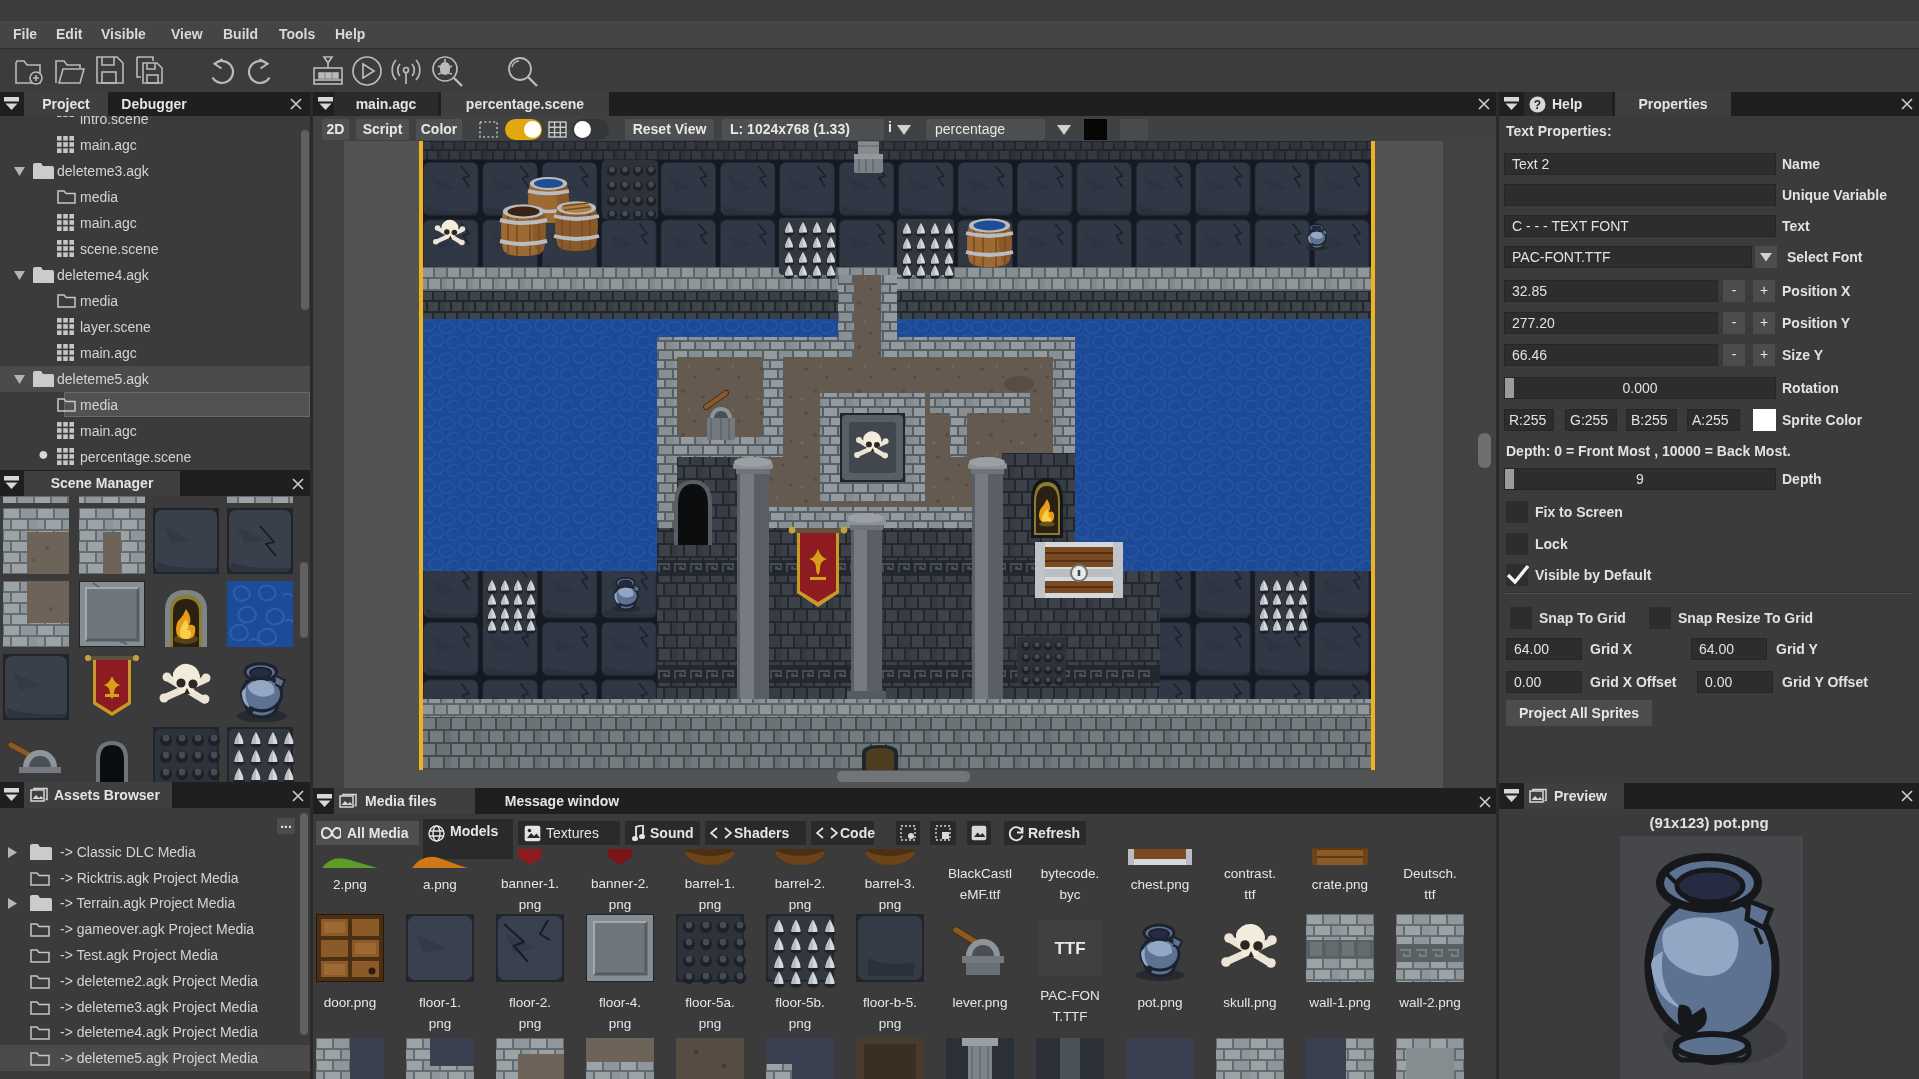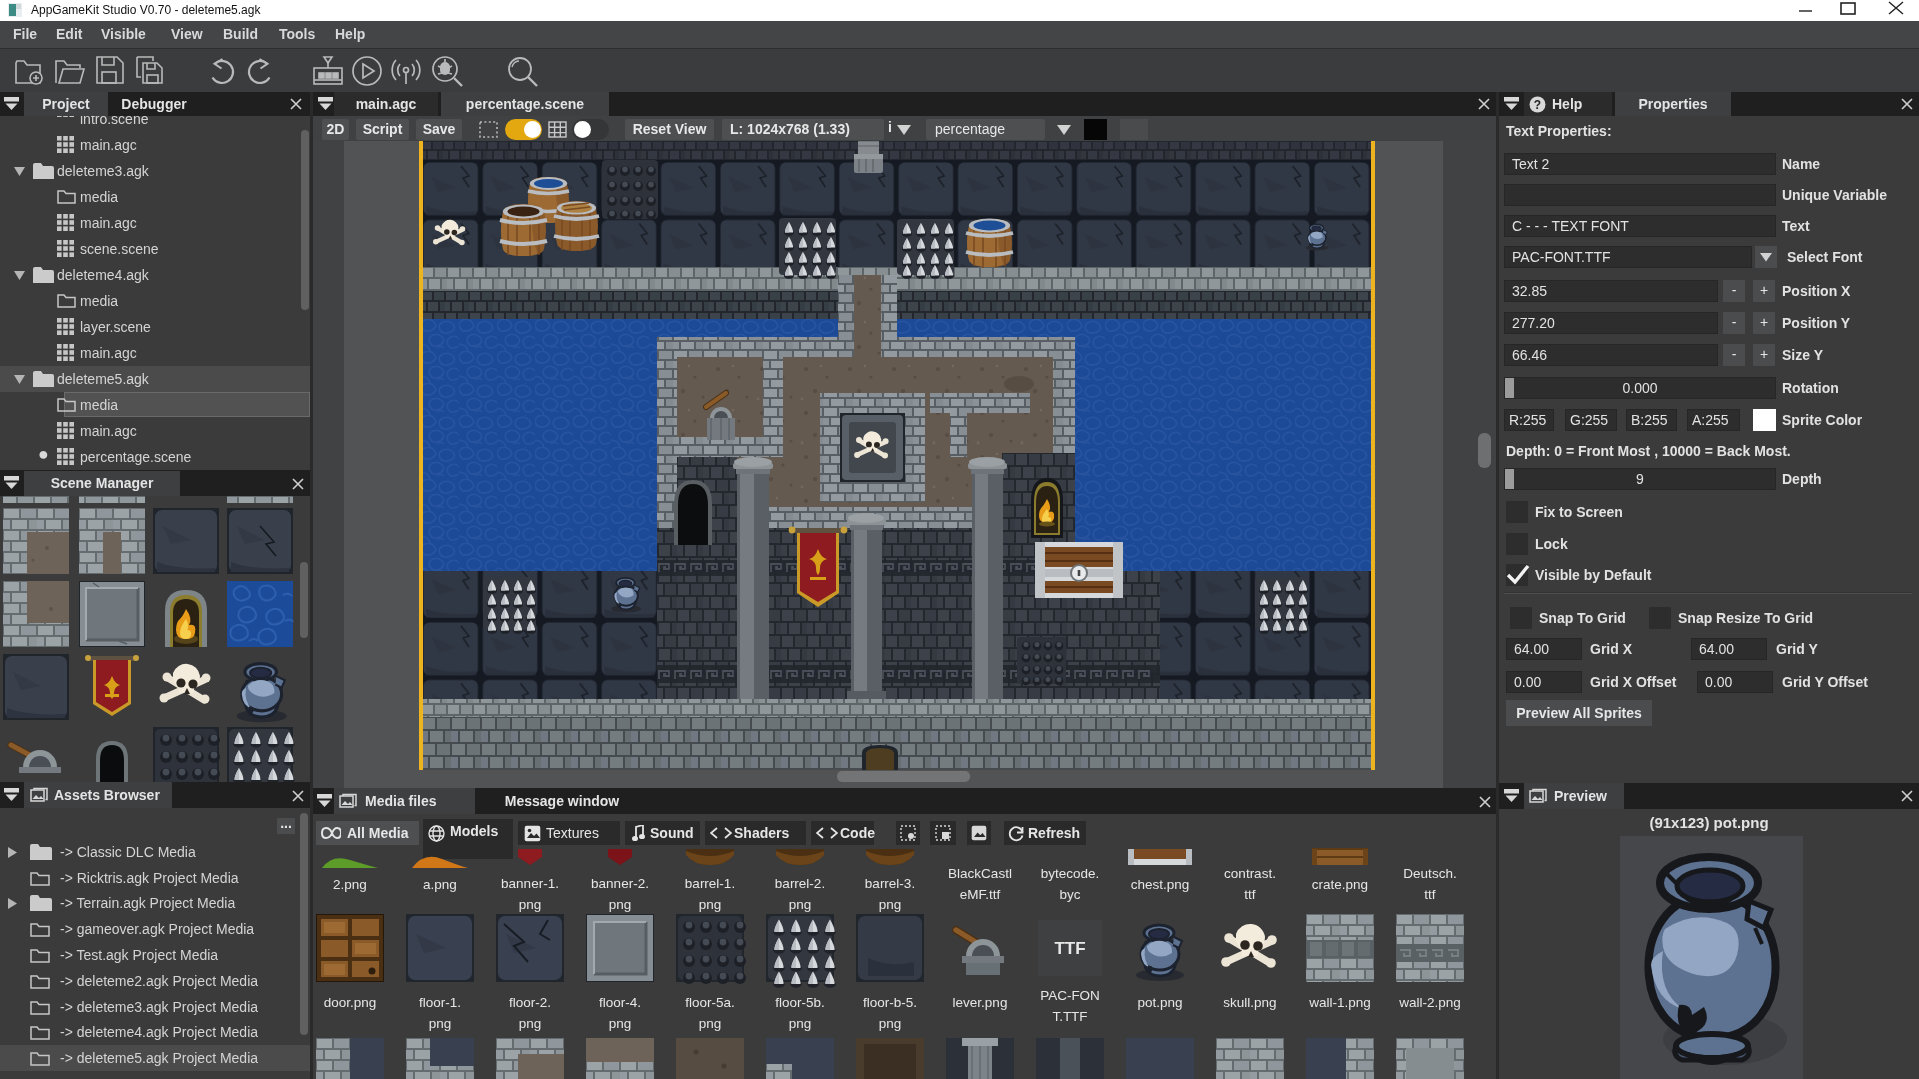--- a/index.html
+++ b/index.html
@@ -32,37 +32,20 @@
 
 .cbtn { position:absolute; top:119px; height:21px; background:#4e4f50; color:#e8e8e8;
   font-size:14px; font-weight:bold; text-align:center; line-height:21px; border-radius:2px; }
 
 .mname { position:absolute; width:86px; text-align:center; font-size:13.5px; color:#e6e6e6; line-height:21px; }
 </style>
 </head>
 <body>
 <div id="app">
 
-  <div id="titlebar">
-    <svg class="abs" style="left:8px;top:3px" width="14" height="14">
-        <rect x="0" y="0" width="14" height="14" fill="#e8eef0"></rect>
-        <rect x="1" y="1" width="7" height="12" fill="#3d8b85"></rect>
-        <rect x="8" y="1" width="5" height="5" fill="#cfd8da"></rect>
-      </svg>
-    <span class="ttl">AppGameKit Studio V0.70 - deleteme5.agk</span>
-    <svg class="abs" style="left:1798px;top:6px" width="16" height="10">
-        <line x1="1" y1="5" x2="14" y2="5" stroke="#222" stroke-width="1.4"></line>
-      </svg>
-    <svg class="abs" style="left:1840px;top:2px" width="18" height="13">
-        <rect x="1" y="1" width="14" height="11" fill="none" stroke="#222" stroke-width="1.6"></rect>
-      </svg>
-    <svg class="abs" style="left:1887px;top:1px" width="18" height="14">
-        <path d="M2 1 L16 13 M16 1 L2 13" stroke="#222" stroke-width="1.4"></path>
-      </svg>
-  </div>
 
   <div id="menubar">
     <span style="left:13px">File</span>
       <span style="left:56px">Edit</span>
       <span style="left:101px">Visible</span>
     <span style="left:171px">View</span>
       <span style="left:223px">Build</span>
       <span style="left:279px">Tools</span>
     <span style="left:335px">Help</span>
   </div>
@@ -598,21 +581,21 @@
       <path d="M1.5 6.5 h12 l-6 6.5 Z" fill="#d8d8d8"></path>
     </svg>
   <div class="ptab" style="left:334px;width:104px;top:92px;background:#2b2b2c">main.agc</div>
   <div class="ptab on" style="left:441px;width:168px;top:92px">percentage.scene</div>
   <svg class="xmark" style="left:1477px;top:97px" viewBox="0 0 14 14">
       <path d="M2 2 L12 12 M12 2 L2 12" stroke="#cfcfcf" stroke-width="1.6"></path>
     </svg>
   <div class="abs" style="left:313px;top:116px;width:1183px;height:25px;background:#3f4142"></div>
   <div class="cbtn" style="left:322px;width:27px">2D</div>
   <div class="cbtn" style="left:356px;width:53px">Script</div>
-  <div class="cbtn" style="left:416px;width:46px">Save</div>
+  <div class="cbtn" style="left:416px;width:46px">Color</div>
   <svg class="abs" style="left:479px;top:121px" width="19" height="17" fill="none" stroke="#b9babb" stroke-width="1.6" stroke-dasharray="2 2.4">
       <rect x="1" y="1" width="17" height="15"></rect>
     </svg>
   <div class="abs" style="left:505px;top:119px;width:37px;height:21px;background:#e3a70f;border-radius:11px"></div>
   <div class="abs" style="left:524px;top:121px;width:17px;height:17px;background:#fff;border-radius:9px"></div>
   <svg class="abs" style="left:548px;top:121px" width="19" height="17" fill="none" stroke="#c9c9c9" stroke-width="1.4">
       <rect x="1" y="1" width="17" height="15"></rect>
       <path d="M6.6 1 v15 M12.3 1 v15 M1 6.3 h17 M1 11.6 h17"></path>
     </svg>
   <div class="abs" style="left:572px;top:119px;width:37px;height:21px;background:#353637;border-radius:11px"></div>
@@ -1701,21 +1684,21 @@
     <div class="chk" style="left:150px;top:491px"></div>
       <div class="lbl" style="left:179px;top:491px">Snap Resize To Grid</div>
     <div class="inp" style="left:7px;top:522px;width:76px">64.00</div>
       <div class="lbl" style="left:91px;top:522px">Grid X</div>
     <div class="inp" style="left:192px;top:522px;width:76px">64.00</div>
       <div class="lbl" style="left:277px;top:522px">Grid Y</div>
     <div class="inp" style="left:7px;top:555px;width:76px">0.00</div>
       <div class="lbl" style="left:91px;top:555px">Grid X Offset</div>
     <div class="inp" style="left:198px;top:555px;width:76px">0.00</div>
       <div class="lbl" style="left:283px;top:555px">Grid Y Offset</div>
-    <div class="btn" style="left:7px;top:584px;width:146px;height:26px;line-height:26px;font-weight:bold">Preview All Sprites</div>
+    <div class="btn" style="left:7px;top:584px;width:146px;height:26px;line-height:26px;font-weight:bold">Project All Sprites</div>
   </div>
 
   <div class="phead" style="left:1499px;top:783px;width:420px;height:26px"></div>
   <svg class="abs" style="left:1504px;top:789px" width="15" height="13">
       <rect x="0" y="0" width="15" height="4.5" fill="#d8d8d8"></rect>
       <path d="M1.5 6.5 h12 l-6 6.5 Z" fill="#d8d8d8"></path>
     </svg>
   <div class="ptab on" style="left:1524px;width:100px;top:783px;height:26px;line-height:26px;text-align:left;padding-left:30px">Preview</div>
   <svg class="abs" style="left:1529px;top:788px" width="20" height="16" fill="none" stroke="#d8d8d8" stroke-width="1.5">
       <rect x="1" y="3" width="13" height="11"></rect>

